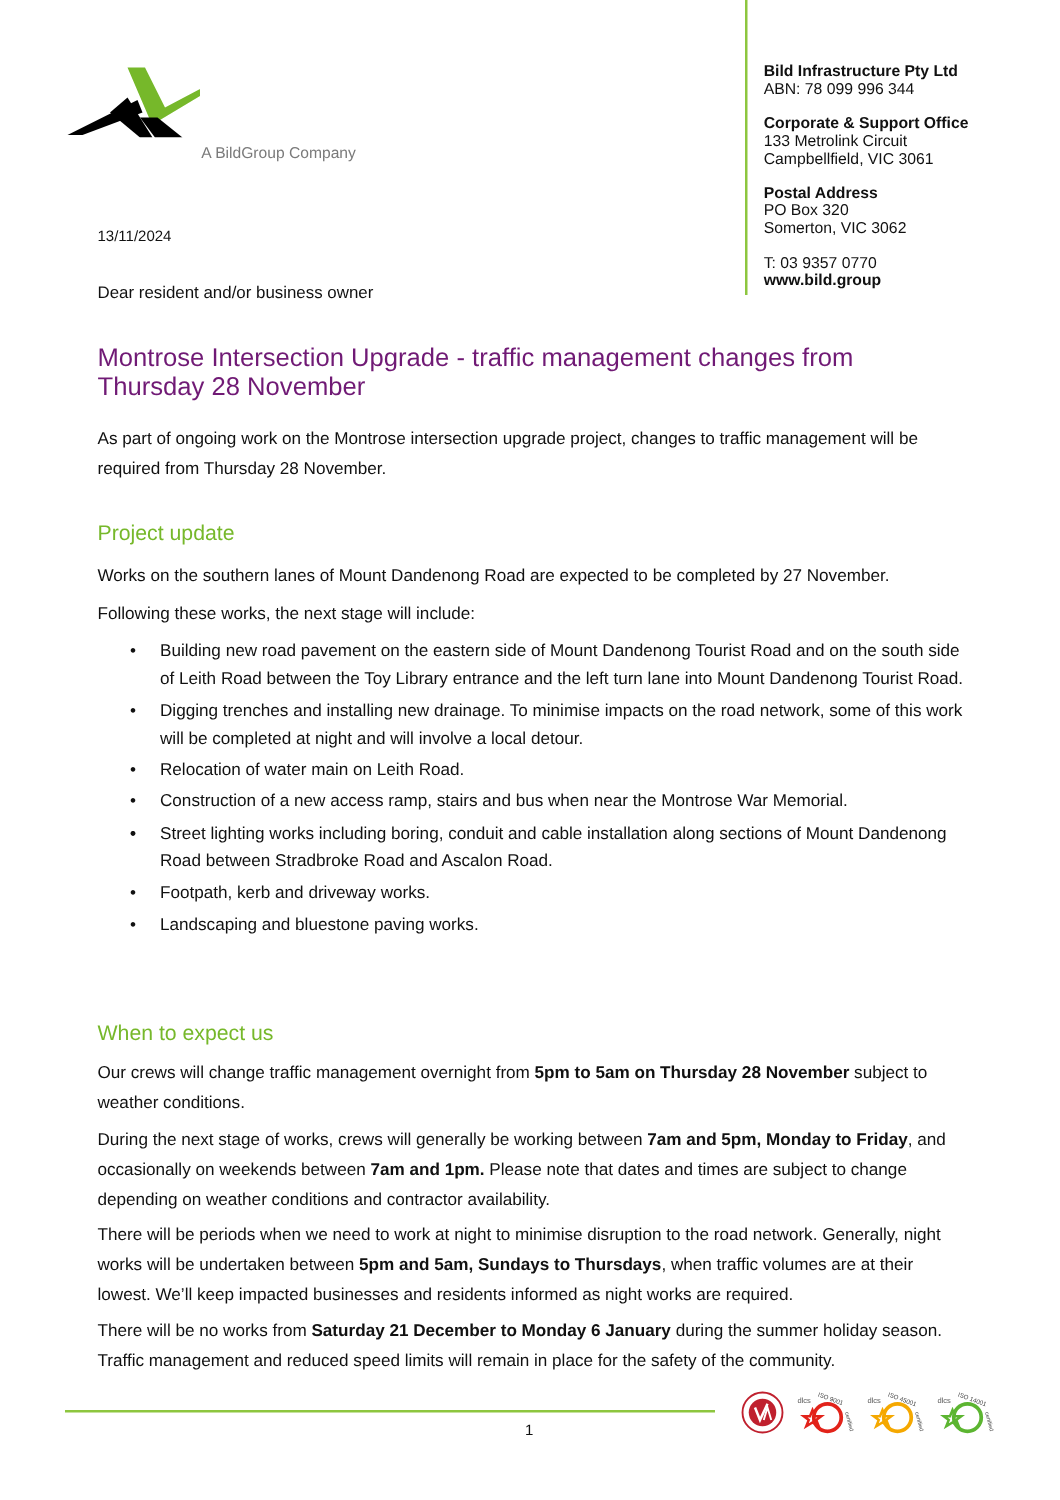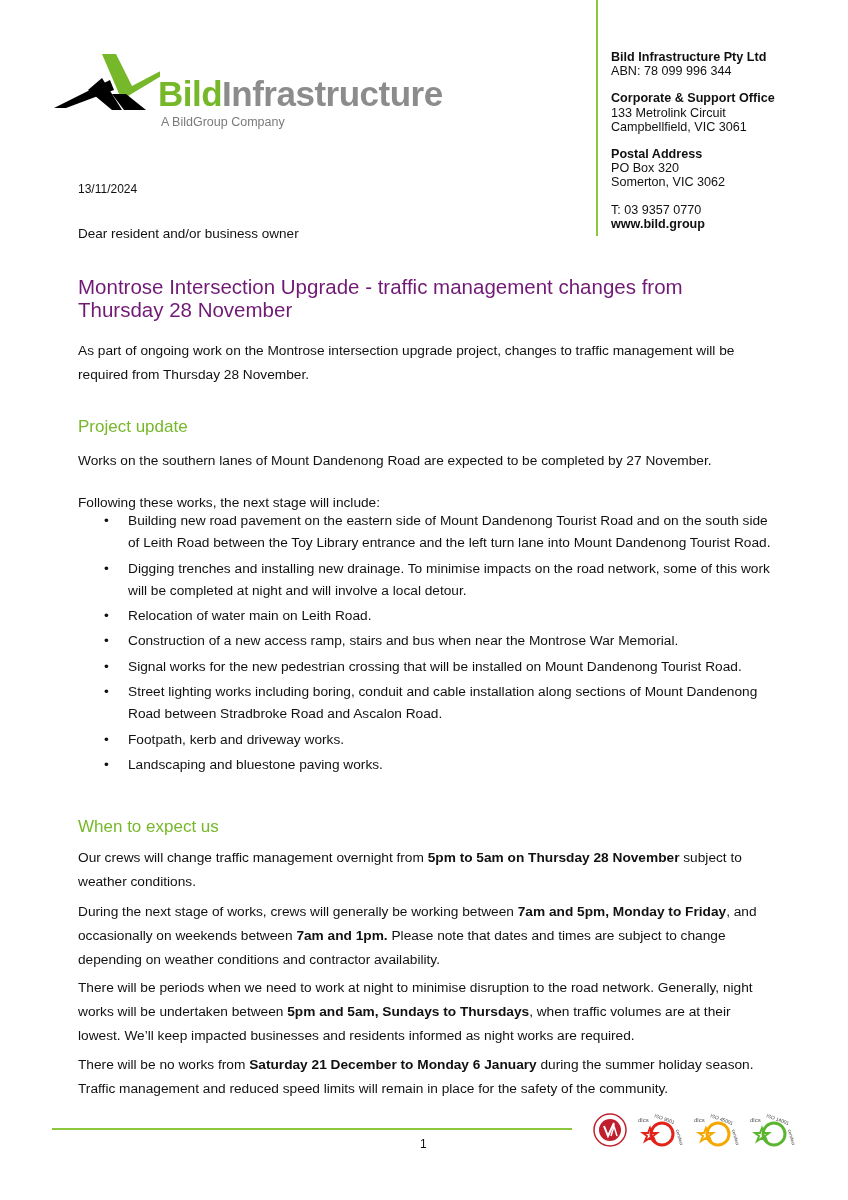--- a/index.html
+++ b/index.html
@@ -41,21 +41,20 @@
 
 <div class="abs logo">
   <svg width="110" height="60" viewBox="0 0 110 60">
 
     <polygon points="52,4 66,4 82,36 146,2 146,5 78,46 70,46" fill="#76b82a"></polygon>
     <polygon points="38,40 52,28 72,60 62,60" fill="#000"></polygon>
 
     <polygon points="4,58 60,30 64,40 16,58" fill="#000"></polygon>
     <polygon points="62,44 76,44 96,60 74,60" fill="#000"></polygon>
   </svg>
-  <div class="logo-word"><span class="bild">Bild</span><span class="infra">Infrastructure</span></div>
   <div class="logo-tag">A BildGroup Company</div>
 </div>
 
 <div class="abs vline"></div>
 
 <div class="abs contact">
   <div class="blk">
     <div><b>Bild Infrastructure Pty Ltd</b></div>
     <div>ABN: 78 099 996 344</div>
   </div>
@@ -77,28 +76,28 @@
 
 <div class="abs date">13/11/2024</div>
 <div class="abs salutation">Dear resident and/or business owner</div>
 
 <div class="abs title">Montrose Intersection Upgrade - traffic management changes from Thursday 28 November</div>
 
 <div class="abs p" style="top:339px;">As part of ongoing work on the Montrose intersection upgrade project, changes to traffic management will be required from Thursday 28 November.</div>
 
 <div class="abs h2" style="top:417px;">Project update</div>
 <div class="abs p" style="top:449px;">Works on the southern lanes of Mount Dandenong Road are expected to be completed by 27 November.</div>
-<div class="abs p" style="top:491px;">Following these works, the next stage will include:</div>
+<div class="abs p" style="top:479px;">Following these works, the next stage will include:</div>
 
 <ul class="abs bullets">
   <li style="margin-bottom:3px;"><span class="dot">•</span><span>Building new road pavement on the eastern side of Mount Dandenong Tourist Road and on the south side of Leith Road between the Toy Library entrance and the left turn lane into Mount Dandenong Tourist Road.</span></li>
   <li style="margin-bottom:3px;"><span class="dot">•</span><span>Digging trenches and installing new drainage. To minimise impacts on the road network, some of this work will be completed at night and will involve a local detour.</span></li>
   <li style="margin-bottom:3px;"><span class="dot">•</span><span>Relocation of water main on Leith Road.</span></li>
   <li style="margin-bottom:3px;"><span class="dot">•</span><span>Construction of a new access ramp, stairs and bus when near the Montrose War Memorial.</span></li>
-  <li style="margin-bottom:3px;"><span class="dot">•</span><span>Signal works for the new pedestrian crossing that will be installed on Mount Dandenong Tourist Road.</span></li>
+  <li style="margin-bottom:3px;"><span class="dot">•</span></li>
   <li style="margin-bottom:3px;"><span class="dot">•</span><span>Street lighting works including boring, conduit and cable installation along sections of Mount Dandenong Road between Stradbroke Road and Ascalon Road.</span></li>
   <li style="margin-bottom:3px;"><span class="dot">•</span><span>Footpath, kerb and driveway works.</span></li>
   <li><span class="dot">•</span><span>Landscaping and bluestone paving works.</span></li>
 </ul>
 
 <div class="abs h2" style="top:817px;">When to expect us</div>
 
 <div class="abs p" style="top:846px;"><span>Our crews will change traffic management overnight from </span><b>5pm to 5am on Thursday 28 November</b><span> subject to weather conditions.</span></div>
 
 <div class="abs p" style="top:900px;"><span>During the next stage of works, crews will generally be working between </span><b>7am and 5pm, Monday to Friday</b><span>, and occasionally on weekends between </span><b>7am and 1pm.</b><span> Please note that dates and times are subject to change depending on weather conditions and contractor availability.</span></div>

